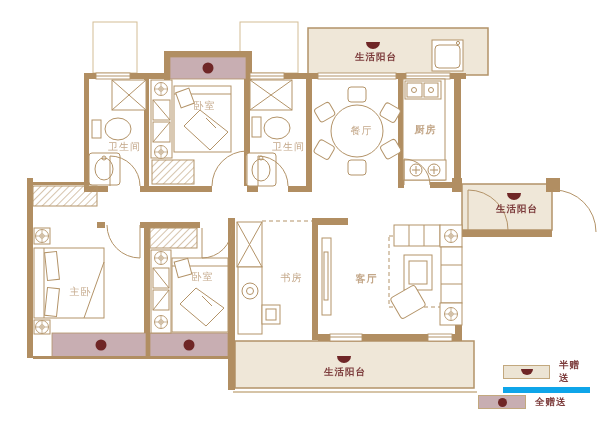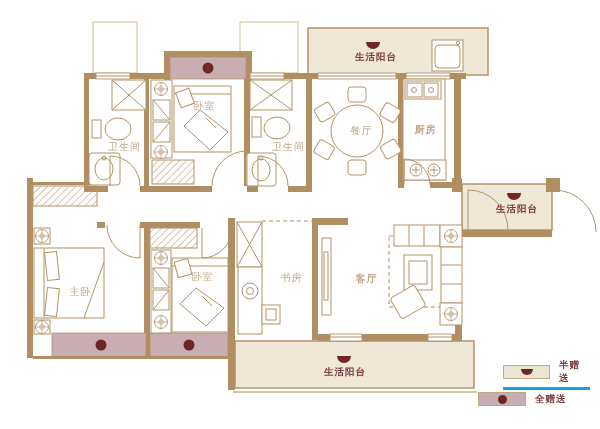--- a/index.html
+++ b/index.html
@@ -21,21 +21,21 @@
   .dash { stroke:#b39368; stroke-dasharray:4 3; fill:none; stroke-width:1; }
   
   .lbl { position:absolute; transform:translate(-50%,-50%); white-space:nowrap; }
   .room-lbl   { color:#c4a88a; font-size:10px; letter-spacing:1px;padding-left:9px; }
   .accent-lbl { color:#7c3b3b; font-size:9.5px; font-weight:bold; letter-spacing:1px; }
   .half-sym { position:absolute; width:14px; height:7px; background:#6f2626;
               border-radius:0 0 7px 7px; }
   
   .legend { position:absolute; left:478px; top:357px; width:112px; }
   .legend-row { display:flex; align-items:center; gap:9px; padding:2px 0; }
-  .legend-row.first { border-bottom:3px solid #0ea5e9;margin-left:25px; }
+  .legend-row.first { border-bottom:6px solid #0ea5e9;margin-left:25px; }
   .swatch { width:48px; height:14px; display:flex; align-items:center;
             justify-content:center; border:1px solid #c2a87e; box-sizing:border-box; }
   .swatch.beige { background:#ece4d4; }
   .swatch.mauve { background:#c8aeb2; }
   .legend-half { width:12px; height:6px; background:#6f2626; border-radius:0 0 6px 6px; }
   .legend-dot  { width:9px;  height:9px; background:#6f2626; border-radius:50%; }
   .legend-lbl  { color:#7c3b3b; font-size:9.5px; font-weight:bold; letter-spacing:1px; }
 </style>
 </head>
 <body>

